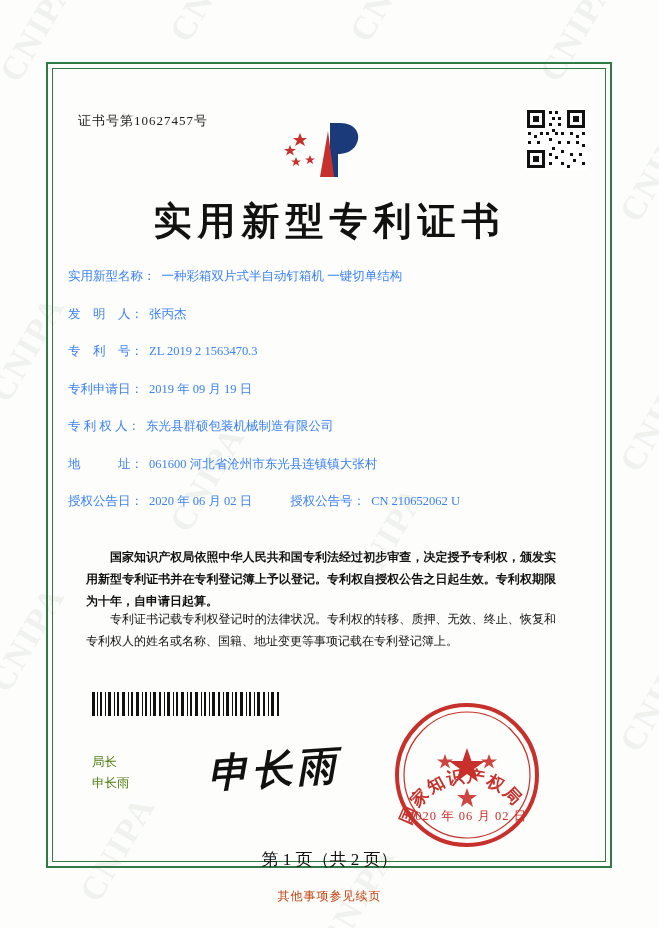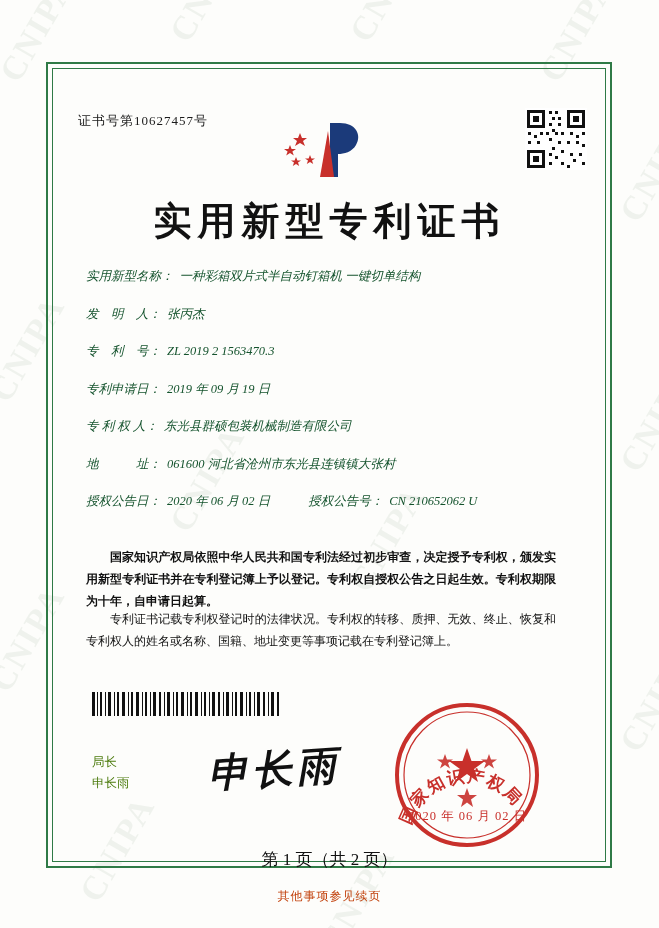--- a/index.html
+++ b/index.html
@@ -91,26 +91,25 @@
     text-align: center;
     font-size: 38px;
     letter-spacing: 6px;
     font-weight: bold;
     color: #111;
     font-family: "Liberation Serif", serif;
   }
 
   .fields {
     position: absolute;
-    left: 86px;
+    left: 68px;
     top: 268px;
     width: 470px;
     font-size: 12.5px;
-    color: #14532d;
-    font-style: italic;
+    color: #3b82f6;
   }
   .field-row {
     display: flex;
     margin-bottom: 20px;
     line-height: 1.4;
   }
   .field-label {
     white-space: pre;
     flex: 0 0 auto;
   }

